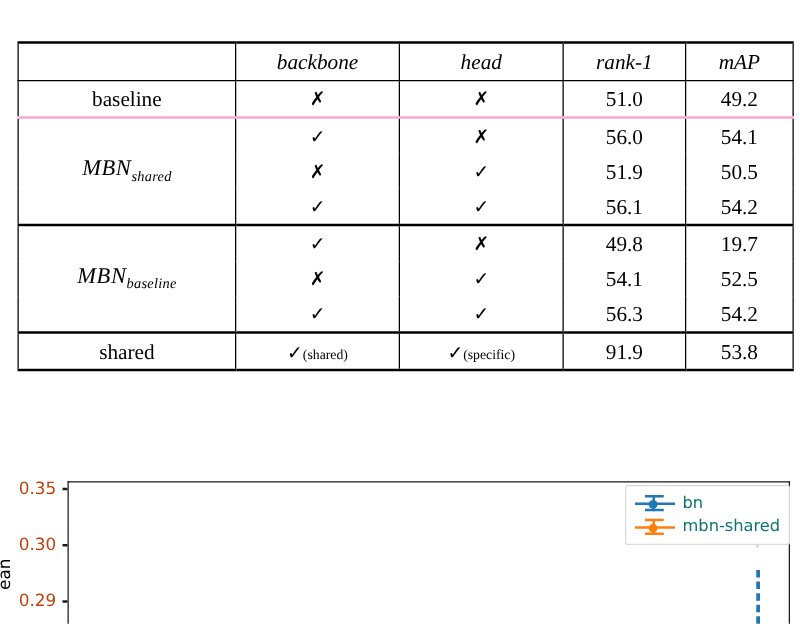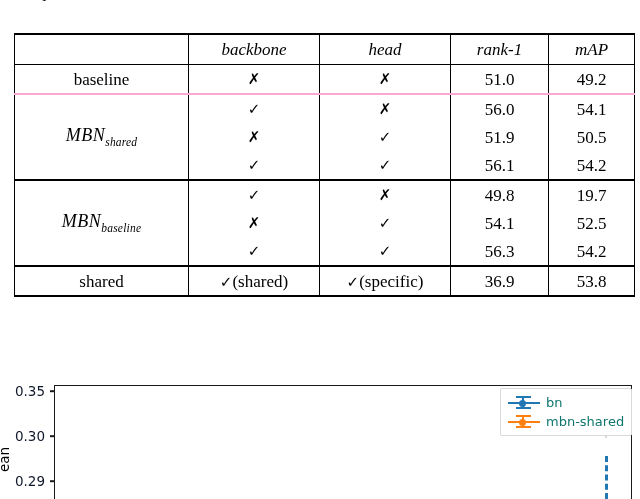--- a/index.html
+++ b/index.html
@@ -83,21 +83,21 @@
   }
   .mark {
     font-family: "DejaVu Sans", sans-serif;
     font-weight: bold;
     font-size: 15px;
     line-height: 1;
   }
   .mark-note {
     font-family: "Liberation Serif", serif;
     font-weight: normal;
-    font-size: 17px;
+    font-size: 11px;
   }
   .bold-val { font-weight: bold; margin-left: 48px; }
 
   
   .chart {
     position: absolute;
     left: 0;
     top: 360px;
     width: 640px;
     height: 139px;
@@ -112,21 +112,21 @@
     border-bottom: none;
     background: #ffffff;
     box-sizing: border-box;
   }
   .ytick-label {
     position: absolute;
     right: 0;
     transform: translateY(-50%);
     font-family: "DejaVu Sans", sans-serif;
     font-size: 13.5px;
-    color: #0f172a;
+    color: #c2410c;
     white-space: nowrap;
   }
   .ytick-col {
     position: absolute;
     left: 0;
     top: 0;
     width: 45px;
     height: 139px;
   }
   .ytick-mark {
@@ -307,21 +307,21 @@
         <td class="mark">✓</td>
         <td class="mark">✓</td>
         <td class="bold-val">56.3</td>
         <td class="bold-val">54.2</td>
       </tr>
 
       <tr class="mixed">
         <td>shared</td>
         <td><span class="mark">✓</span><span class="mark-note">(shared)</span></td>
         <td><span class="mark">✓</span><span class="mark-note">(specific)</span></td>
-        <td>36.9</td>
+        <td>91.9</td>
         <td>53.8</td>
       </tr>
     </tbody>
   </table>
 </div>
 
 <div class="chart">
 
   <div class="ytick-col">
     <span class="ytick-label" style="top:31px;">0.35</span>

